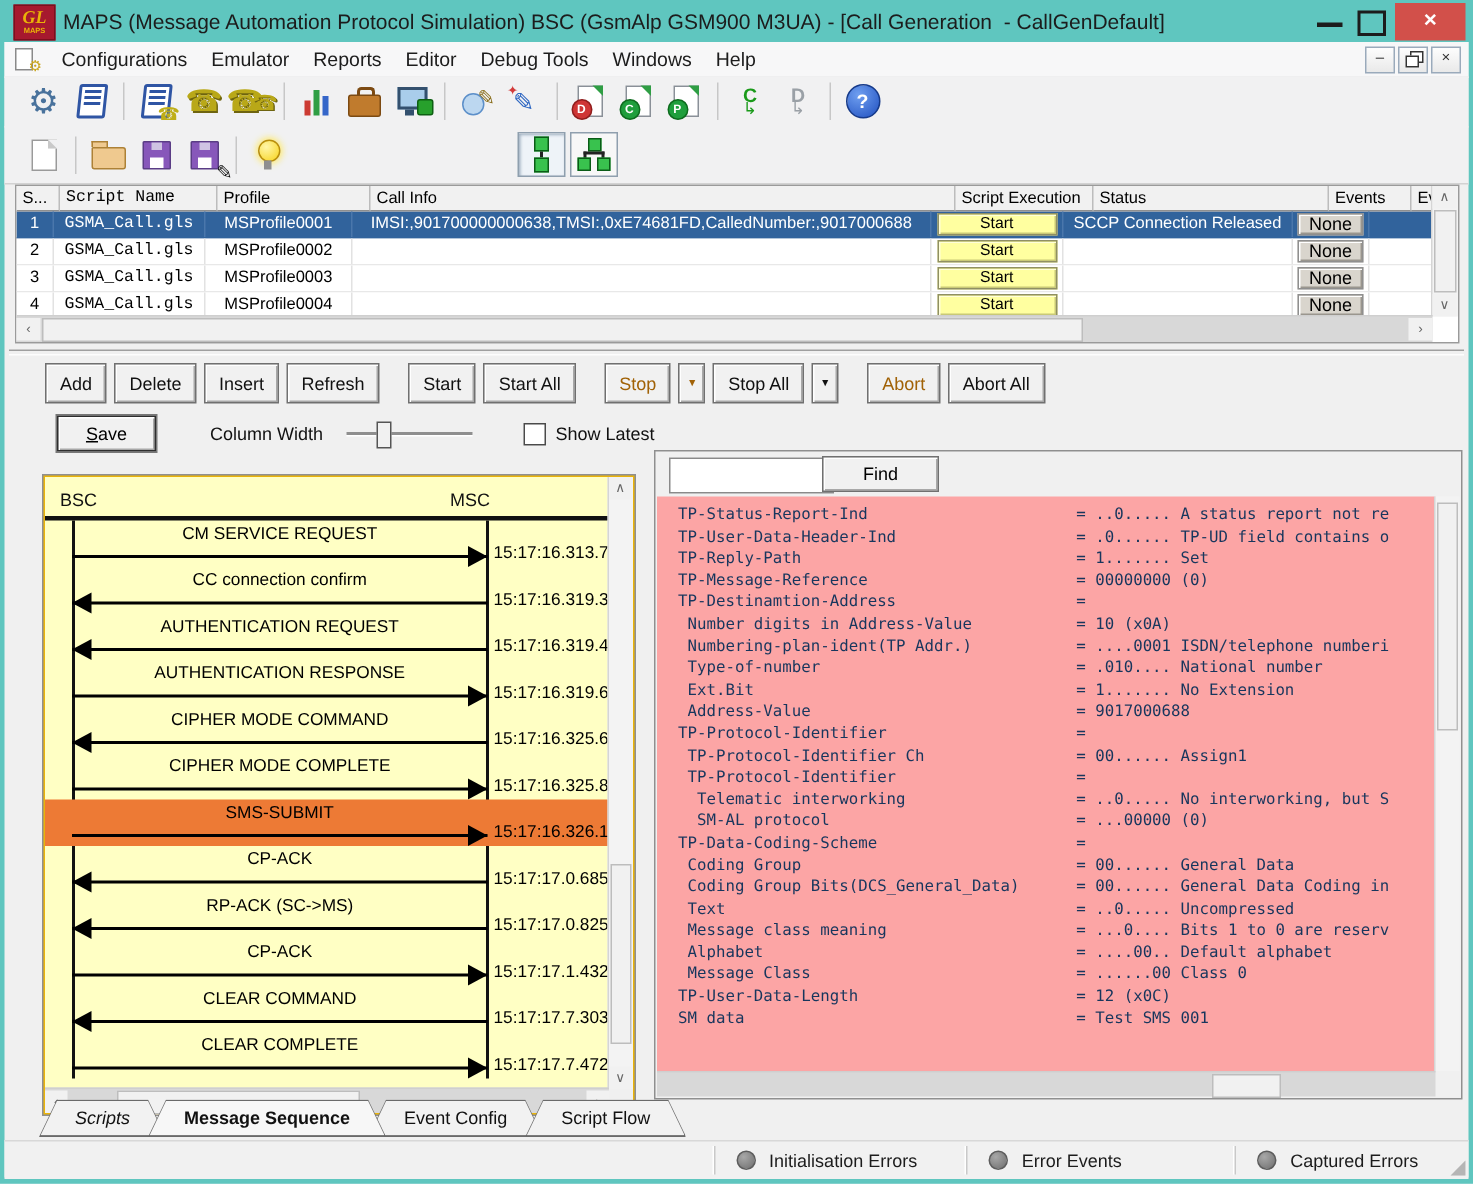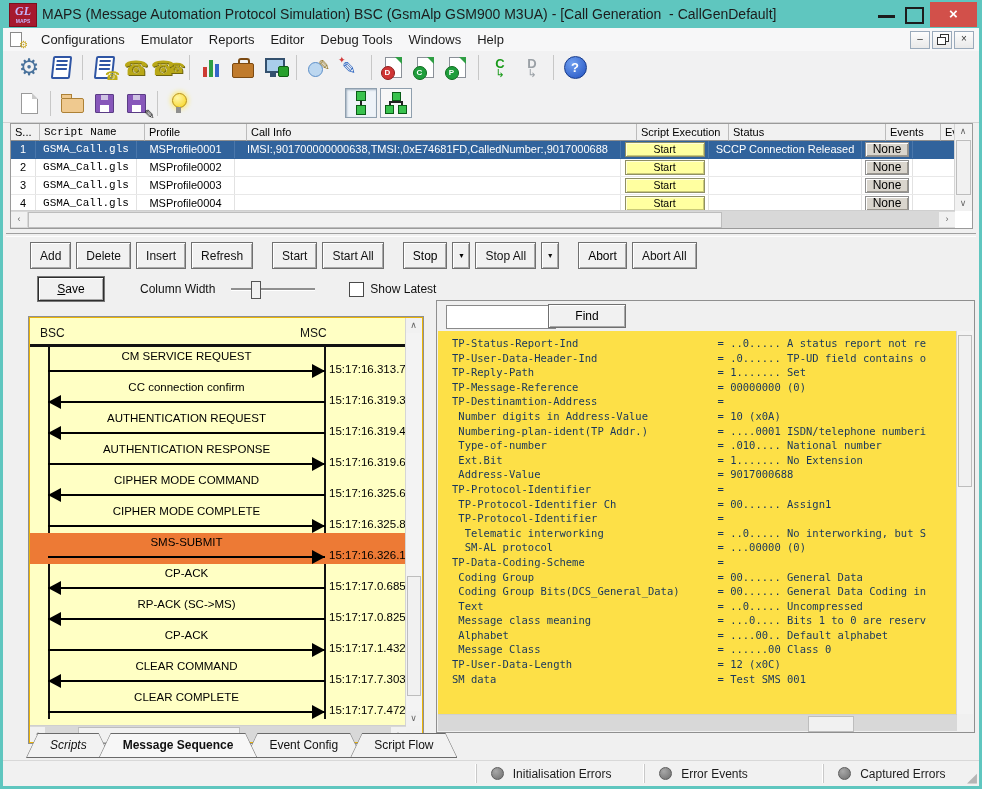--- a/index.html
+++ b/index.html
@@ -1,20 +1,20 @@
 <!DOCTYPE html>
 <html><head>
 <meta charset="utf-8">
 <style>
   html,body{margin:0;padding:0;width:982px;height:789px;overflow:hidden;
     font-family:"Liberation Sans",sans-serif;background:#5fc6bf;position:relative;}
   
   .titlebar{position:absolute;left:0;top:0;width:100%;height:28px;}
   .logo{position:absolute;left:9px;top:3px;width:26px;height:22px;background:#a6192e;
-    color:#c4b5fd;text-align:center;line-height:15px;font-weight:bold;font-style:italic;
+    color:#eab308;text-align:center;line-height:15px;font-weight:bold;font-style:italic;
     font-size:12px;font-family:"Liberation Serif",serif;border:1px solid #7c0f1e;}
   .logo small{display:block;font-size:5px;line-height:4px;font-style:normal;font-family:"Liberation Sans",sans-serif;}
   .title{position:absolute;left:42px;top:0;height:28px;line-height:28px;font-size:14px;color:#1c1c1c;white-space:pre;}
   .w-min{position:absolute;left:878px;top:15px;width:17px;height:3px;background:#1c1c1c;cursor:pointer;}
   .w-max{position:absolute;left:905px;top:7px;width:15px;height:13px;border:2px solid #1c1c1c;background:transparent;cursor:pointer;}
   .w-close{position:absolute;left:930px;top:2px;width:47px;height:25px;background:#d2504a;
     color:#fff;text-align:center;line-height:24px;font-size:15px;font-weight:bold;cursor:pointer;}
   
   .client{position:absolute;left:3px;top:28px;right:3px;bottom:4px;background:#f0f0f0;}
   
@@ -131,21 +131,21 @@
   .sb-thumb{position:absolute;background:#f1f1f1;border:1px solid #bdbdbd;cursor:pointer;}
   .t-vscroll{right:0;top:0;width:17px;bottom:17px;}
   .t-hscroll{left:0;bottom:0;right:17px;height:17px;}
   
   .groove{position:absolute;left:6px;top:233px;right:6px;height:2px;
     border-top:1px solid #9f9f9f;border-bottom:1px solid #fdfdfd;}
   .controls-row{position:absolute;left:30px;top:242px;display:flex;align-items:center;}
   .cbtn{height:27px;padding:0 9px;margin-right:5px;font-size:12px;color:#111;cursor:pointer;
     background:#f1f1f1;border:1px solid #707070;font-family:"Liberation Sans",sans-serif;
     box-shadow:inset 1px 1px 0 #fff,inset -1px -1px 0 #a8a8a8;}
-  .cbtn.dis{color:#000000;cursor:default;}
+  .cbtn.dis{color:#a16207;cursor:default;}
   .ddbtn{width:18px;padding:0;font-size:7px;}
   .gap{margin-left:14px;}
   .save-row{position:absolute;left:38px;top:277px;display:flex;align-items:center;}
   .save-btn{width:66px;height:24px;background:#f1f1f1;border:1px solid #2e2e2e;cursor:pointer;
     box-shadow:inset 1px 1px 0 #fff,inset -1px -1px 0 #a8a8a8,0 0 0 1px #777;font-family:"Liberation Sans",sans-serif;}
   .save-btn span{display:block;font-size:12px;}
   .save-btn span::first-letter{text-decoration:underline;}
   .lbl12{font-size:12px;color:#111;}
   .slider{position:relative;width:84px;height:16px;margin-left:16px;}
   .slider .trk{position:absolute;left:0;right:0;top:7px;height:2px;background:#8f8f8f;box-shadow:0 1px 0 #fff;}
@@ -172,21 +172,21 @@
   .seq-vscroll{right:1px;top:1px;width:16px;height:408px;}
   .seq-hscroll{left:1px;bottom:1px;width:376px;height:16px;}
   .corner{position:absolute;right:1px;bottom:1px;width:16px;height:16px;background:#f0f0f0;}
   
   .decode-panel{position:absolute;left:436px;top:300px;width:537px;height:431px;border:1px solid #8f8f8f;background:#f0f0f0;}
   .find-input{position:absolute;left:9px;top:4px;width:100px;height:22px;border:1px solid #8a8a8a;
     background:#fff;font-size:12px;font-family:"Liberation Sans",sans-serif;padding:0 4px;}
   .find-btn{position:absolute;left:111px;top:3px;width:78px;height:24px;background:#f1f1f1;
     border:1px solid #707070;font-size:12px;cursor:pointer;font-family:"Liberation Sans",sans-serif;
     box-shadow:inset 1px 1px 0 #fff,inset -1px -1px 0 #a8a8a8;}
-  .decode-area{position:absolute;left:1px;top:30px;width:519px;height:383px;background:#fde047;overflow:hidden;}
+  .decode-area{position:absolute;left:1px;top:30px;width:519px;height:383px;background:#fca5a5;overflow:hidden;}
   .decode-pre{margin:5px 0 0 14px;font-family:"DejaVu Sans Mono",monospace;font-size:10.5px;
     line-height:14.6px;color:#17365d;white-space:pre;}
   .d-vscroll{right:1px;top:30px;width:16px;height:383px;}
   .d-hscroll{left:1px;bottom:1px;width:519px;height:16px;}
   
   .tabs{position:absolute;left:26px;top:733px;height:25px;display:flex;}
   .tab{position:relative;height:25px;margin-left:-12px;cursor:pointer;}
   .tab:first-child{margin-left:0;font-style:italic;}
   .shape-o{position:absolute;inset:0;background:#6a6a6a;
     clip-path:polygon(12px 0,calc(100% - 12px) 0,100% 100%,0 100%);}

